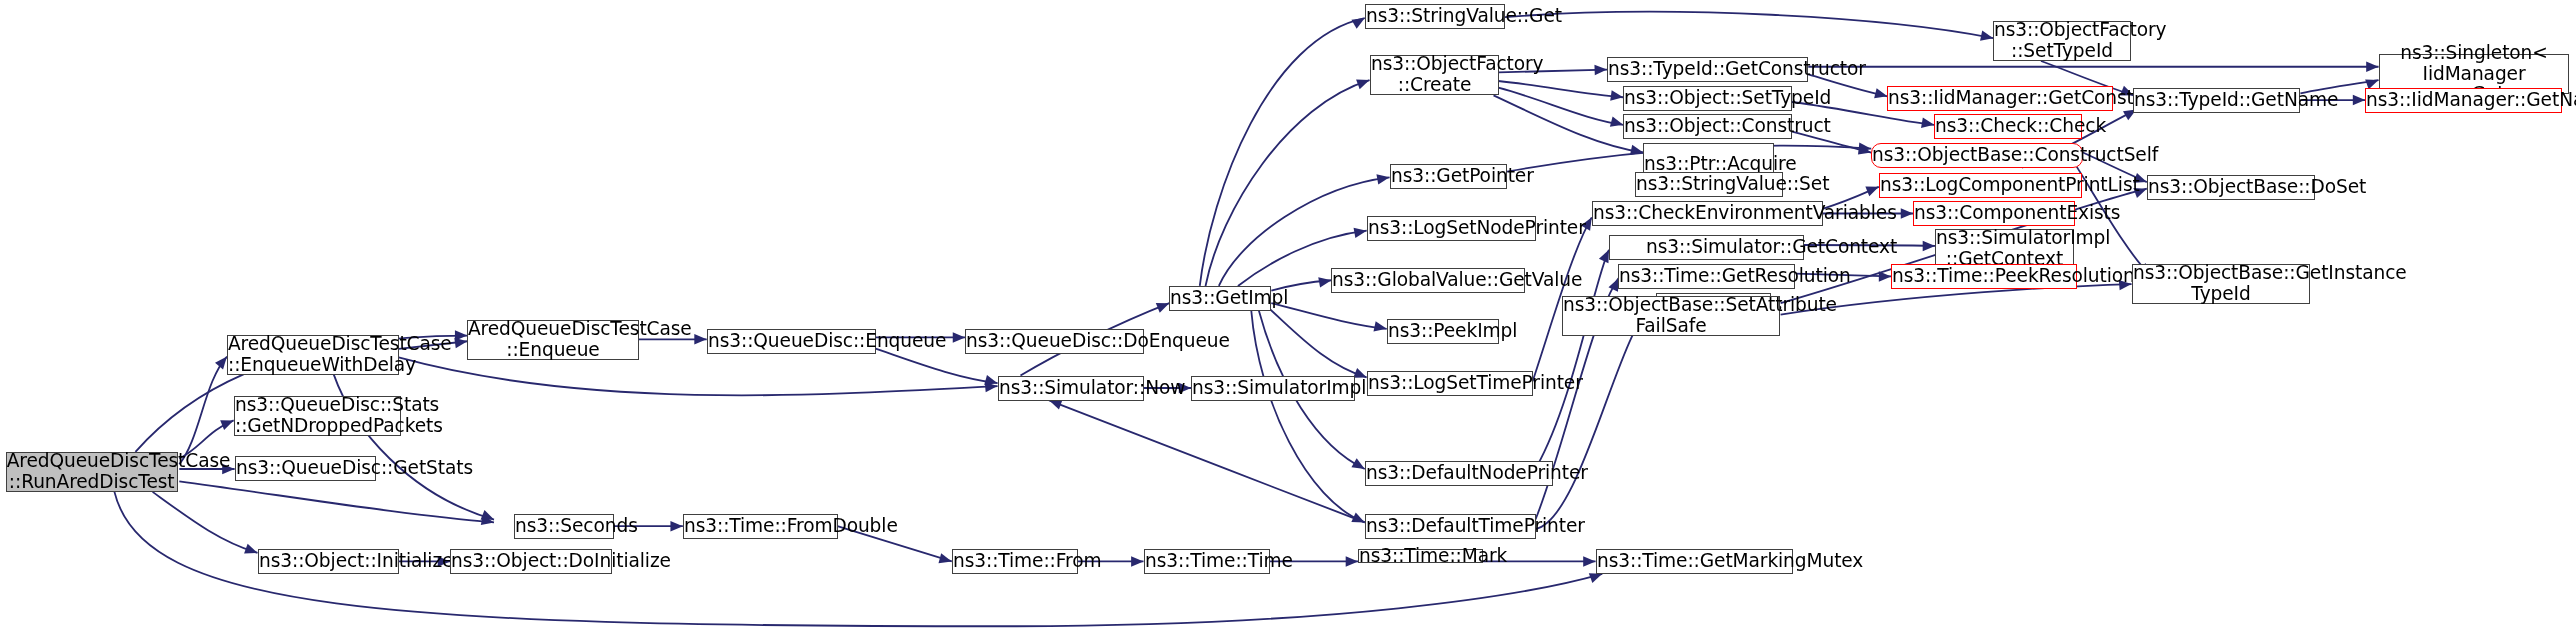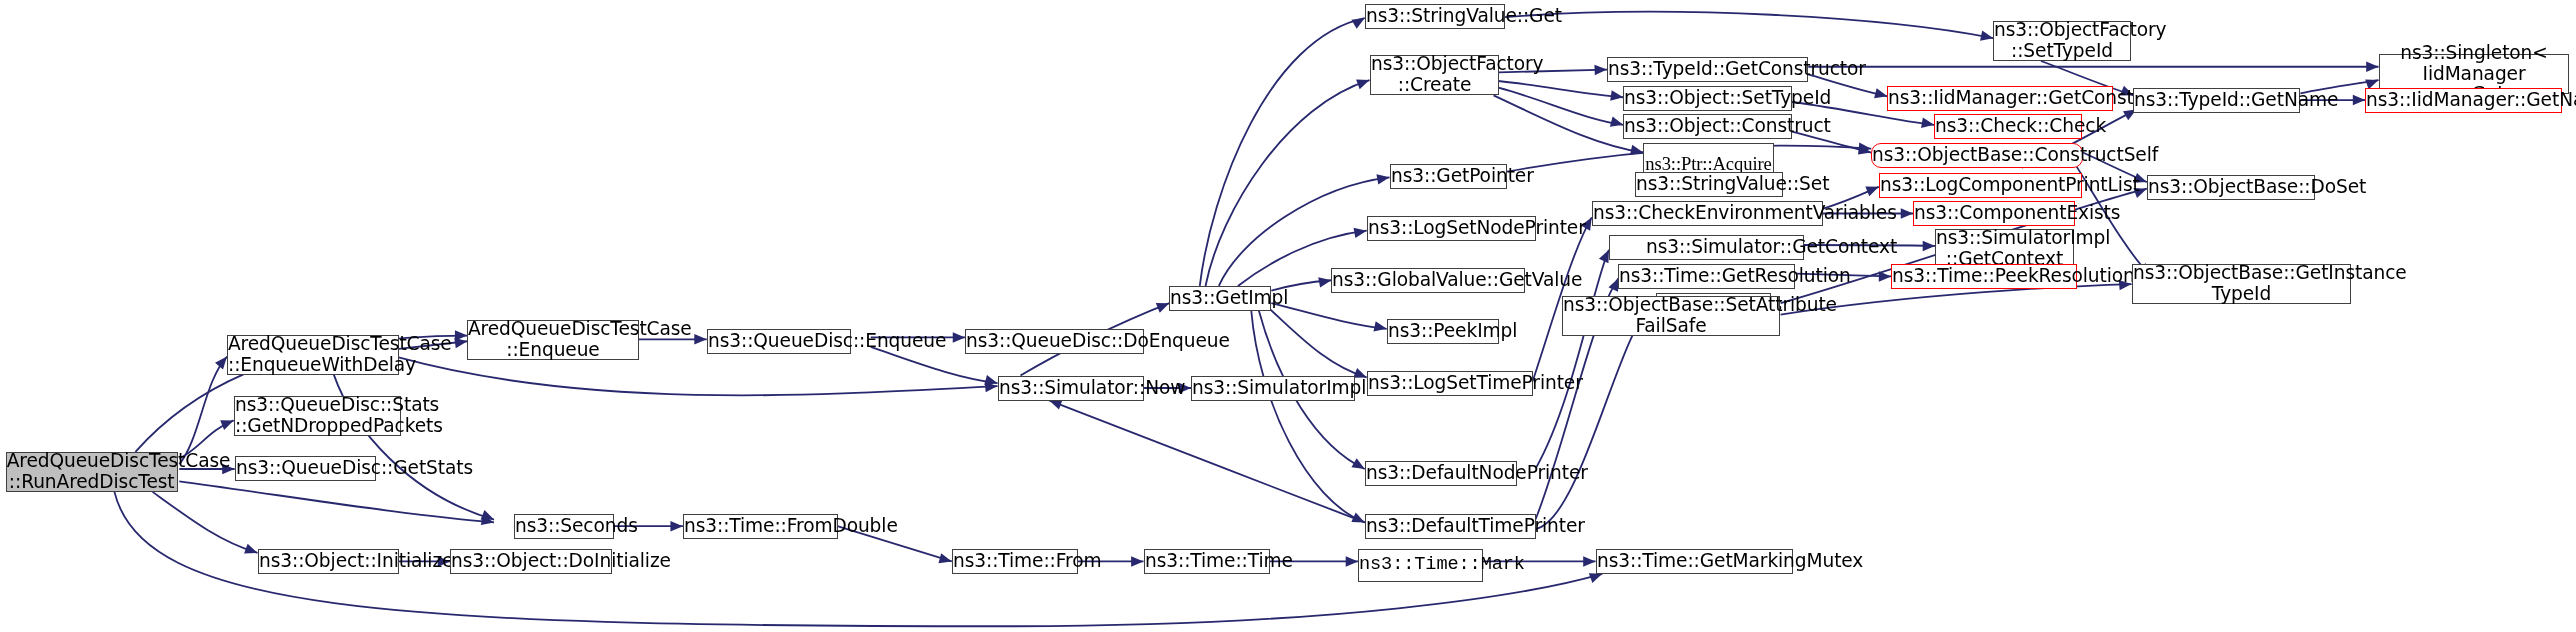--- a/index.html
+++ b/index.html
@@ -272,62 +272,62 @@
 ::EnqueueWithDelay</span></div>
       <div class="node" style="left: 234px; top: 396px; width: 167px; height: 40px;"><span class="node-label">ns3::QueueDisc::Stats
 ::GetNDroppedPackets</span></div>
       <div class="node" style="left: 235px; top: 456px; width: 141px; height: 25px;"><span class="node-label">ns3::QueueDisc::GetStats</span></div>
       <div class="node" style="left: 258px; top: 549px; width: 141px; height: 25px;"><span class="node-label">ns3::Object::Initialize</span></div>
       <div class="node" style="left: 494px; top: 514px; width: 100px; height: 25px; margin-left: 20px;"><span class="node-label">ns3::Seconds</span></div>
       <div class="node" style="left: 450px; top: 549px; width: 162px; height: 25px;"><span class="node-label">ns3::Object::DoInitialize</span></div>
       <div class="node" style="left: 467px; top: 320px; width: 172px; height: 40px;"><span class="node-label">AredQueueDiscTestCase
 ::Enqueue</span></div>
       <div class="node" style="left: 683px; top: 514px; width: 155px; height: 25px;"><span class="node-label">ns3::Time::FromDouble</span></div>
-      <div class="node" style="left: 707px; top: 329px; width: 144px; height: 25px;"><span class="node-label">ns3::QueueDisc::Enqueue</span></div>
+      <div class="node" style="left: 707px; top: 329px; width: 169px; height: 25px;"><span class="node-label">ns3::QueueDisc::Enqueue</span></div>
       <div class="node" style="left: 965px; top: 329px; width: 179px; height: 25px;"><span class="node-label">ns3::QueueDisc::DoEnqueue</span></div>
       <div class="node" style="left: 998px; top: 376px; width: 146px; height: 25px;"><span class="node-label">ns3::Simulator::Now</span></div>
       <div class="node" style="left: 952px; top: 549px; width: 126px; height: 25px;"><span class="node-label">ns3::Time::From</span></div>
       <div class="node" style="left: 1191px; top: 376px; width: 164px; height: 25px;"><span class="node-label">ns3::SimulatorImpl::Now</span></div>
       <div class="node" style="left: 1169px; top: 286px; width: 102px; height: 25px;"><span class="node-label">ns3::GetImpl</span></div>
       <div class="node" style="left: 1144px; top: 549px; width: 126px; height: 25px;"><span class="node-label">ns3::Time::Time</span></div>
-      <div class="node" style="left: 1358px; top: 549px; width: 125px; height: 33px; font-family: Liberation Mono, monospace;"><span class="node-label">ns3::Time::Mark</span></div>
+      <div class="node" style="left: 1358px; top: 549px; width: 125px; height: 14px;"><span class="node-label">ns3::Time::Mark</span></div>
       <div class="node" style="left: 1365px; top: 3.8px; width: 140px; height: 25px;"><span class="node-label">ns3::StringValue::Get</span></div>
       <div class="node" style="left: 1370px; top: 55px; width: 129px; height: 40px;"><span class="node-label">ns3::ObjectFactory
 ::Create</span></div>
       <div class="node" style="left: 1390px; top: 164px; width: 117px; height: 25px;"><span class="node-label">ns3::GetPointer</span></div>
       <div class="node" style="left: 1367px; top: 216px; width: 169px; height: 25px;"><span class="node-label">ns3::LogSetNodePrinter</span></div>
       <div class="node" style="left: 1331px; top: 268px; width: 194px; height: 25px;"><span class="node-label">ns3::GlobalValue::GetValue</span></div>
       <div class="node" style="left: 1387px; top: 319px; width: 112px; height: 25px;"><span class="node-label">ns3::PeekImpl</span></div>
       <div class="node" style="left: 1367px; top: 371px; width: 166px; height: 25px;"><span class="node-label">ns3::LogSetTimePrinter</span></div>
-      <div class="node" style="left: 1365px; top: 461px; width: 152px; height: 25px;"><span class="node-label">ns3::DefaultNodePrinter</span></div>
+      <div class="node" style="left: 1365px; top: 461px; width: 188px; height: 25px;"><span class="node-label">ns3::DefaultNodePrinter</span></div>
       <div class="node" style="left: 1365px; top: 514px; width: 171px; height: 25px;"><span class="node-label">ns3::DefaultTimePrinter</span></div>
       <div class="node" style="left: 1596px; top: 549px; width: 197px; height: 25px;"><span class="node-label">ns3::Time::GetMarkingMutex</span></div>
       <div class="node" style="left: 1607px; top: 57px; width: 201px; height: 25px;"><span class="node-label">ns3::TypeId::GetConstructor</span></div>
       <div class="node" style="left: 1623px; top: 86px; width: 169px; height: 25px;"><span class="node-label">ns3::Object::SetTypeId</span></div>
       <div class="node" style="left: 1623px; top: 114px; width: 169px; height: 25px;"><span class="node-label">ns3::Object::Construct</span></div>
-      <div class="node" style="left: 1643px; top: 143px; width: 131px; height: 42px; font-family: Liberation Serif, serif;"><span class="node-label">ns3::Ptr::Acquire</span></div>
+      <div class="node" style="left: 1643px; top: 143px; width: 131px; height: 42px;"><span class="node-label">ns3::Ptr::Acquire</span></div>
       <div class="node" style="left: 1635px; top: 172px; width: 148px; height: 25px;"><span class="node-label">ns3::StringValue::Set</span></div>
       <div class="node" style="left: 1592px; top: 201px; width: 231px; height: 25px;"><span class="node-label">ns3::CheckEnvironmentVariables</span></div>
       <div class="node" style="left: 1609px; top: 235px; width: 195px; height: 25px; padding-left: 36px;"><span class="node-label">ns3::Simulator::GetContext</span></div>
       <div class="node" style="left: 1618px; top: 264px; width: 177px; height: 25px;"><span class="node-label">ns3::Time::GetResolution</span></div>
       <div class="node" style="left: 1656px; top: 293px; width: 115px; height: 25px;"><span class="node-label">ns3::Time::As</span></div>
       <div class="node" style="left: 1562px; top: 296px; width: 218px; height: 40px;"><span class="node-label">ns3::ObjectBase::SetAttribute
 FailSafe</span></div>
       <div class="node" style="left: 1993px; top: 21px; width: 138px; height: 40px;"><span class="node-label">ns3::ObjectFactory
 ::SetTypeId</span></div>
       <div class="node warn" style="left: 1887px; top: 86px; width: 226px; height: 25px;"><span class="node-label">ns3::IidManager::GetConstructor</span></div>
       <div class="node warn" style="left: 1934px; top: 114px; width: 148px; height: 25px;"><span class="node-label">ns3::Check::Check</span></div>
       <div class="node warn" style="left: 1871px; top: 143px; width: 212px; height: 25px; border-radius: 10px;"><span class="node-label">ns3::ObjectBase::ConstructSelf</span></div>
       <div class="node warn" style="left: 1879px; top: 173px; width: 203px; height: 25px;"><span class="node-label">ns3::LogComponentPrintList</span></div>
       <div class="node warn" style="left: 1913px; top: 201px; width: 162px; height: 25px;"><span class="node-label">ns3::ComponentExists</span></div>
       <div class="node" style="left: 1935px; top: 229px; width: 139px; height: 40px;"><span class="node-label">ns3::SimulatorImpl
 ::GetContext</span></div>
       <div class="node warn" style="left: 1891px; top: 264px; width: 186px; height: 25px;"><span class="node-label">ns3::Time::PeekResolution</span></div>
       <div class="node" style="left: 2147px; top: 175px; width: 168px; height: 25px;"><span class="node-label">ns3::ObjectBase::DoSet</span></div>
-      <div class="node" style="left: 2132px; top: 264px; width: 219px; height: 40px;"><span class="node-label">ns3::ObjectBase::GetInstance
+      <div class="node" style="left: 2132px; top: 264px; width: 178px; height: 40px;"><span class="node-label">ns3::ObjectBase::GetInstance
 TypeId</span></div>
       <div class="node" style="left: 2133px; top: 88px; width: 167px; height: 25px;"><span class="node-label">ns3::TypeId::GetName</span></div>
       <div class="node" style="left: 2379px; top: 54px; width: 190px; height: 40px;"><span class="node-label">ns3::Singleton&lt; IidManager
 &gt;::Get</span></div>
       <div class="node warn" style="left: 2365px; top: 88px; width: 197px; height: 25px;"><span class="node-label">ns3::IidManager::GetName</span></div>
     </div>
 </div>
 
 
 </body></html>

